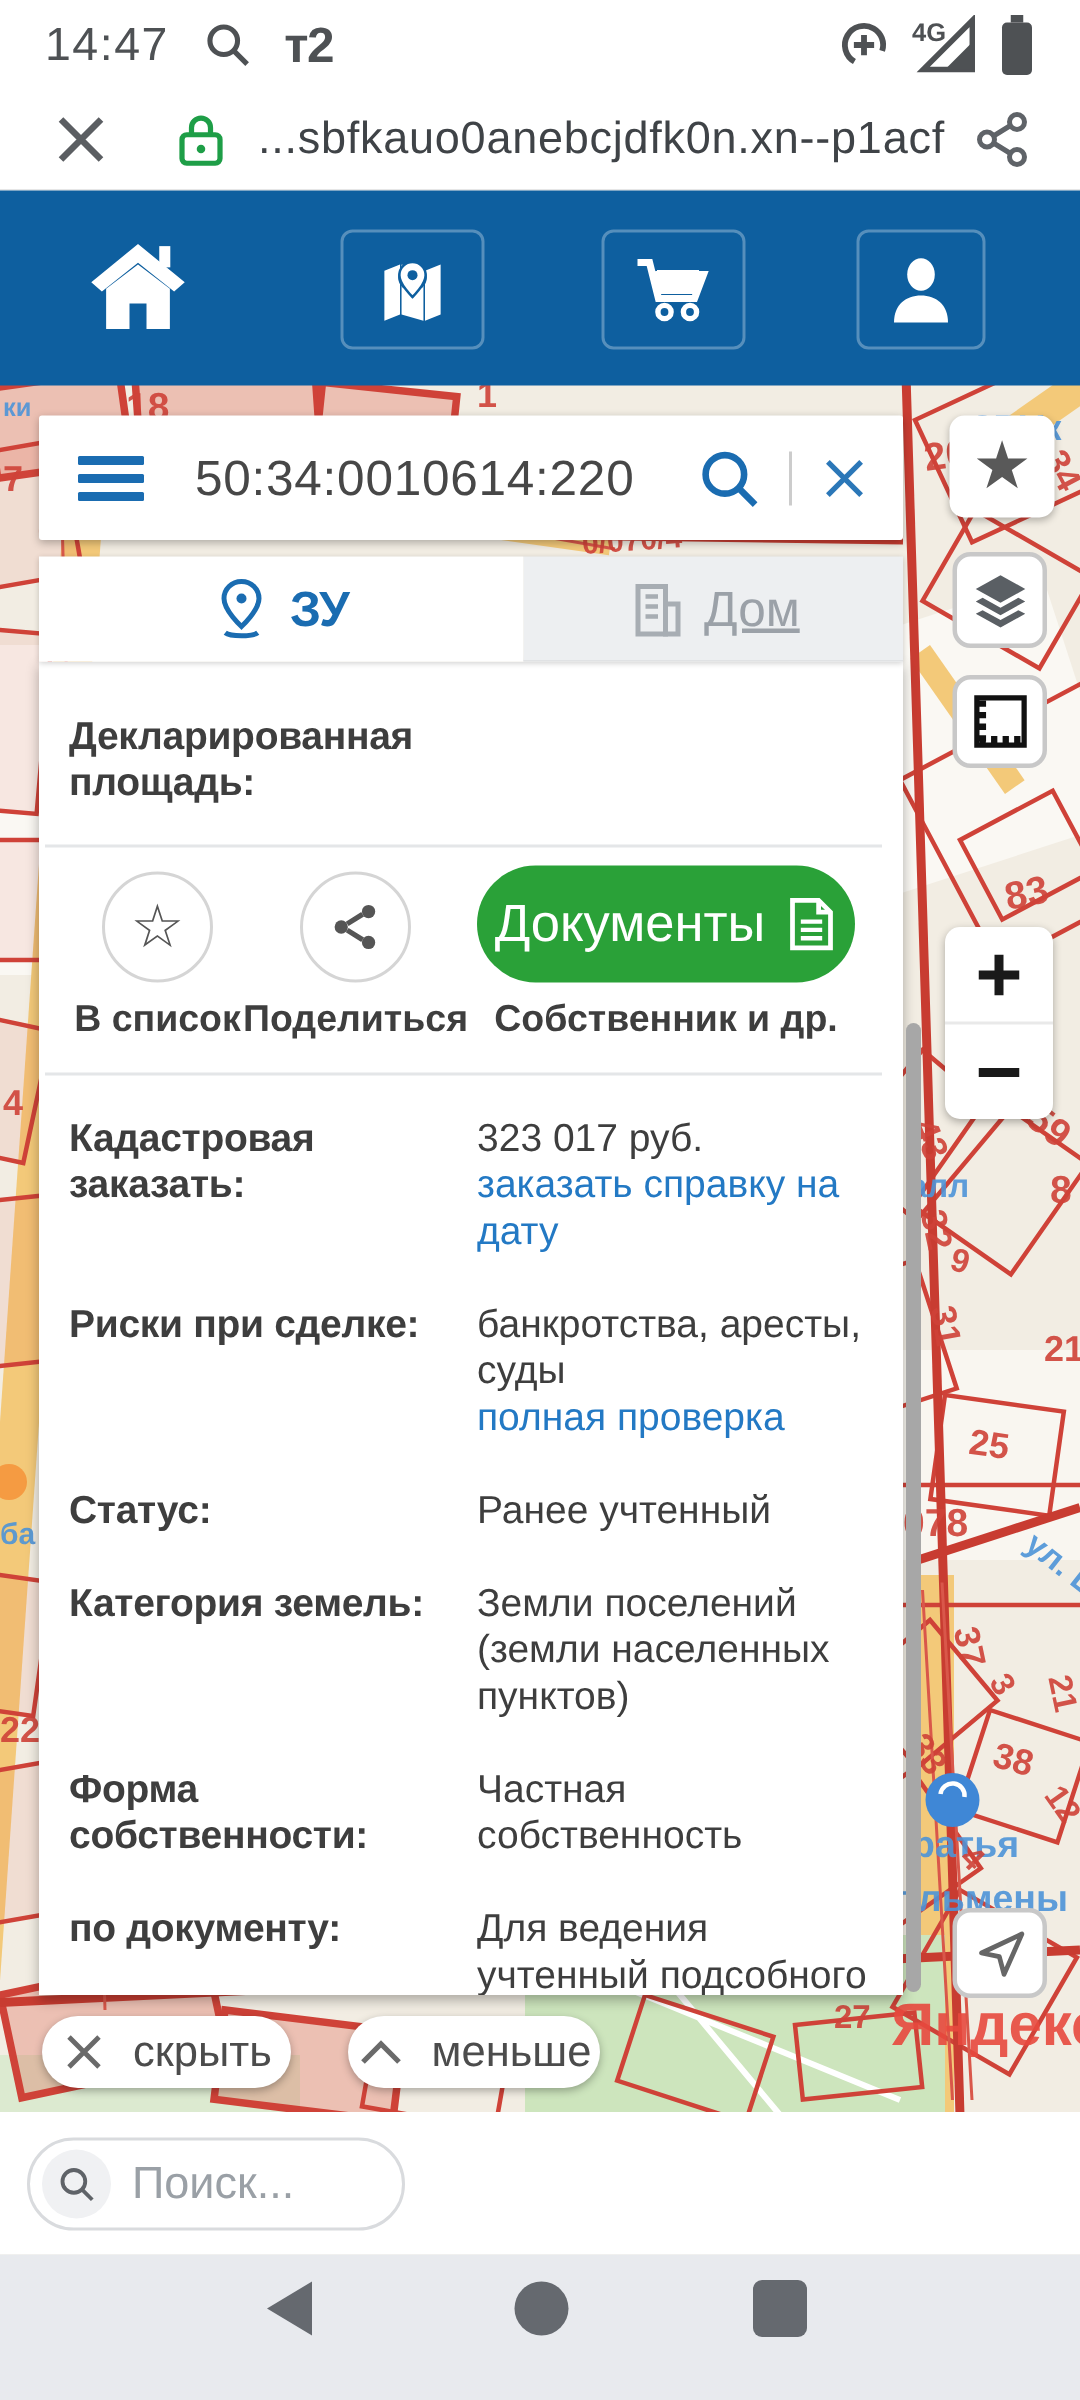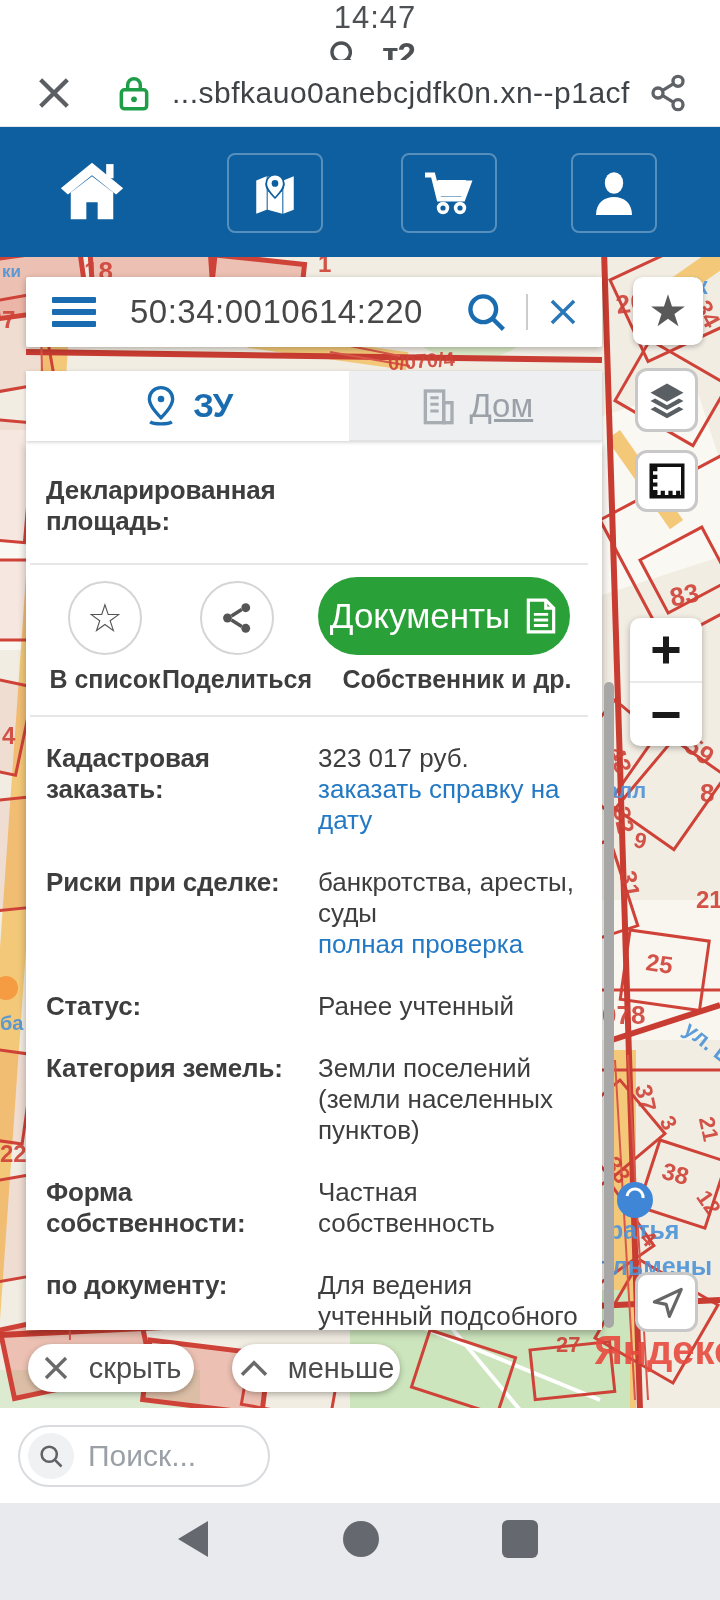--- a/index.html
+++ b/index.html
@@ -9,42 +9,42 @@
   *{margin:0;padding:0;box-sizing:border-box;}
   body{font-family:"Liberation Sans","DejaVu Sans",sans-serif;background:#777;}
   .screen{position:relative;width:720px;height:1600px;background:#f2ede3;overflow:hidden;margin:0 auto;}
 
   
   .map-bg{position:absolute;left:0;top:0;width:720px;height:1600px;z-index:1;}
   .map-labels{position:absolute;left:0;top:0;width:720px;height:1600px;z-index:2;pointer-events:none;}
   .map-label{position:absolute;font-weight:bold;white-space:nowrap;opacity:.9;}
 
   
-  .status-bar{position:absolute;left:0;top:0;width:720px;height:60px;background:#fff;z-index:30;display:flex;align-items:center;color:#4e5154;flex-direction:column;}
+  .status-bar{position:absolute;left:0;top:0;width:720px;height:60px;background:#fff;z-index:30;display:flex;align-items:center;color:#4e5154;}
   .sb-time{font-size:31px;margin-left:30px;font-weight:400;letter-spacing:1px;}
   .sb-left-icons{display:flex;align-items:center;gap:21px;margin-left:22px;justify-content:space-between;}
   .sb-carrier{font-size:33px;font-weight:bold;letter-spacing:-1px;}
   .sb-right{margin-left:auto;display:flex;align-items:center;gap:14px;margin-right:30px;}
   .sb-net{position:relative;width:44px;height:40px;}
   .sb-net .g{position:absolute;left:0;top:2px;font-size:17px;font-weight:bold;}
 
   
   .url-bar{position:absolute;left:0;top:60px;width:720px;height:67px;background:#fff;z-index:30;display:flex;align-items:center;border-bottom:1px solid #e6e6e6;}
   .url-text{font-size:30px;color:#3f4347;margin-left:22px;letter-spacing:.5px;flex:1;white-space:nowrap;overflow:hidden;}
   .ub-x{margin-left:34px;}
   .ub-lock{margin-left:44px;}
   .ub-share{margin-right:32px;}
 
   
   .blue-nav{position:absolute;left:0;top:127px;width:720px;height:130px;background:var(--header-blue,#0e5f9f);z-index:30;}
   .bn-box{position:absolute;top:26px;width:96px;height:80px;border:2px solid rgba(255,255,255,.3);border-radius:8px;display:flex;align-items:center;justify-content:center;}
   .bn-home{position:absolute;left:58px;top:32px;}
 
   
-  .search-card{position:absolute;left:26px;top:277px;width:576px;height:70px;background:#fff;z-index:10;display:flex;align-items:center;box-shadow:0 2px 6px rgba(0,0,0,.28);border-radius:2px;}
+  .search-card{position:absolute;left:26px;top:277px;width:576px;height:83px;background:#fff;z-index:10;display:flex;align-items:center;box-shadow:0 2px 6px rgba(0,0,0,.28);border-radius:2px;}
   .hamburger{width:44px;margin-left:26px;cursor:pointer;}
   .hamburger div{height:6px;background:var(--tab-blue,#1a6cb1);margin:6px 0;border-radius:1px;}
   .search-query{font-size:33px;color:#474747;margin-left:34px;flex:1;letter-spacing:.5px;}
   .sc-divider{width:2px;height:36px;background:#ccc;margin:0 16px;}
   .sc-search{margin-right:2px;}
   .sc-x{margin-right:20px;}
 
   
   .tabs{position:absolute;left:26px;top:371px;width:576px;height:70px;display:flex;z-index:10;box-shadow:0 1px 4px rgba(0,0,0,.2);}
   .tab{display:flex;align-items:center;justify-content:center;gap:12px;font-size:33px;}
@@ -57,21 +57,21 @@
   .row-label{flex:0 0 272px;font-weight:bold;font-size:26px;line-height:31px;letter-spacing:-.2px;}
   .row-value{flex:1;font-size:26px;line-height:31px;}
   .row-link{font-size:26px;line-height:31px;color:var(--link-blue,#2379c4);cursor:pointer;}
   .divider{height:2px;background:#e4e6e8;margin:0 14px 0 4px;}
   .actions{position:relative;height:150px;}
   .circle-btn{position:absolute;top:16px;width:74px;height:74px;border:2px solid #d5d5d5;border-radius:50%;background:#fff;display:flex;align-items:center;justify-content:center;cursor:pointer;}
   .cb-list{left:42px;}
   .cb-share{left:174px;}
   .star-glyph{font-size:40px;color:#555;line-height:1;}
   .action-label{position:absolute;top:100px;font-size:25px;font-weight:bold;color:#3e3e3e;transform:translateX(-50%);white-space:nowrap;}
-  .al-1{left:79px;} .al-2{left:211px;} .al-3{left:431px;}
+  .al-1{left:79px;} .al-2{left:211px;} .al-3{left:418px;}
   .doc-btn{position:absolute;left:292px;top:12px;width:252px;height:78px;background:var(--green,#2aa138);border-radius:39px;display:flex;align-items:center;justify-content:center;gap:14px;color:#fff;font-size:35px;cursor:pointer;}
   .rows{padding:26px 14px 10px 20px;}
   .info-row{display:flex;margin-bottom:31px;}
 
   
   .map-btn{position:absolute;background:#fff;z-index:8;display:flex;align-items:center;justify-content:center;cursor:pointer;}
   .btn-fav{left:633px;top:277px;width:70px;height:68px;border-radius:10px;box-shadow:0 2px 5px rgba(0,0,0,.25);}
   .btn-fav .star-glyph{font-size:44px;color:#595959;}
   .btn-layers{left:635px;top:368px;width:63px;height:64px;border-radius:12px;border:3px solid #c8c8c8;}
   .btn-ruler{left:635px;top:450px;width:63px;height:62px;border-radius:12px;border:3px solid #c8c8c8;}

